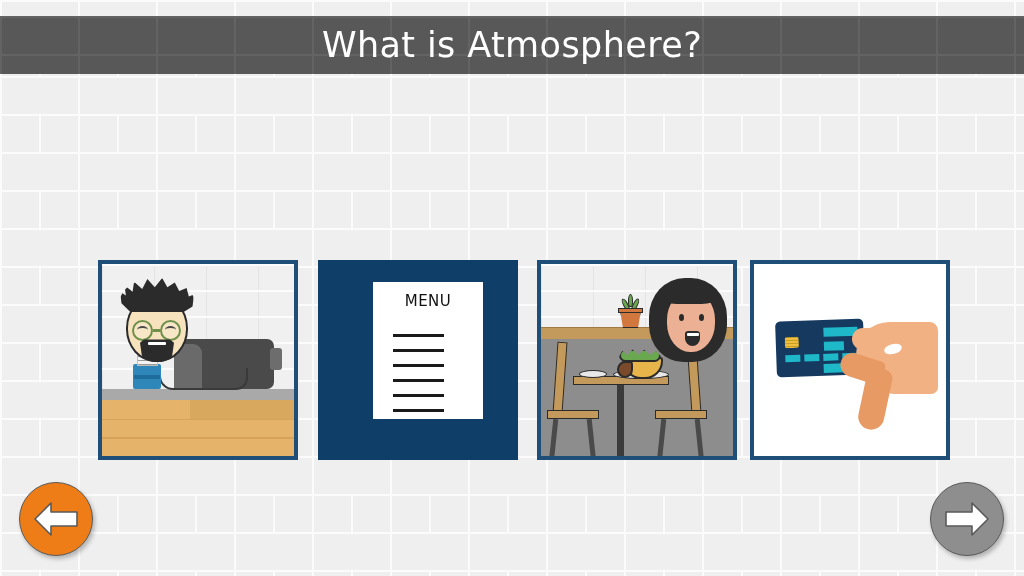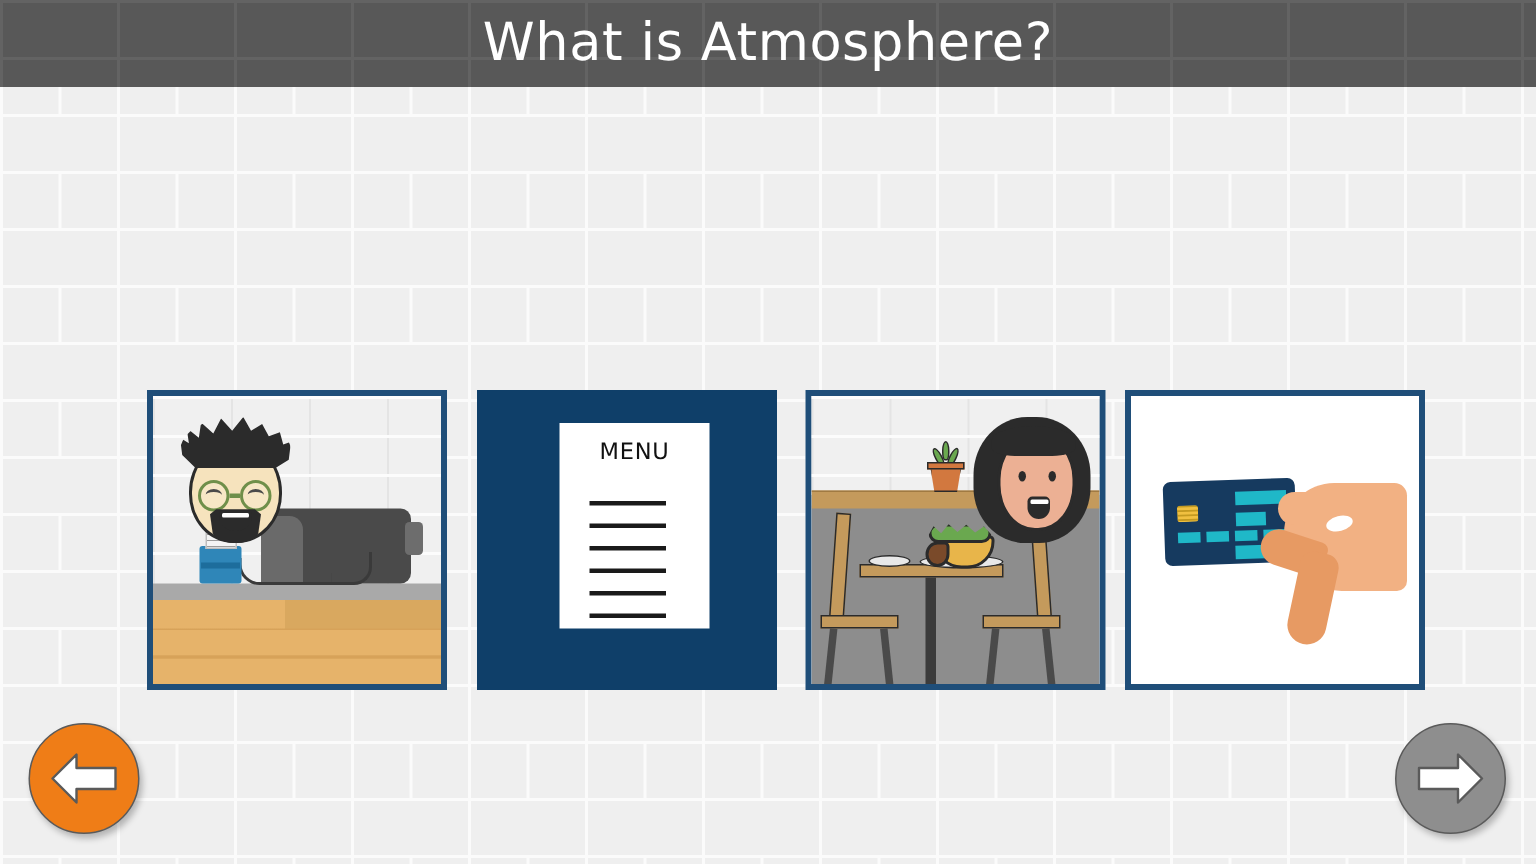--- a/index.html
+++ b/index.html
@@ -37,21 +37,21 @@
   }
   .brickrow.odd {
     background-image: linear-gradient(90deg, #fbfbfb 2px, transparent 2px);
     background-size: 78px 100%;
     background-position: -39px 0;
   }
 
   
   #titlebar {
     position: absolute;
-    left: 0; top: 0;
+    left: 0; top: 16px;
     width: 1024px; height: 58px;
     background-color: #585858;
     background-image:
       linear-gradient(#636363 2px, transparent 2px),
       linear-gradient(90deg, #636363 2px, transparent 2px);
     background-size: 100% 38px, 78px 100%;
     display: flex; align-items: center; justify-content: center;
     z-index: 5;
   }
   #titlebar .title-text {
@@ -235,21 +235,21 @@
     background: #2b2b2b; border-radius: 3px 3px 10px 10px;
   }
   #p1-mouth::after {
     content: ""; position: absolute; left: 2px; top: 1.5px;
     width: 18px; height: 3px; background: #ffffff; border-radius: 1px;
   }
 
   
   #p2-menu {
     position: absolute; left: 55px; top: 22px;
-    width: 100px; height: 137px;
+    width: 110px; height: 137px;
     background: #ffffff;
   }
   #p2-menu-title {
     position: absolute; left: 0; right: 0; top: 10px;
     text-align: center;
     font-family: "DejaVu Sans", sans-serif;
     font-size: 15px; color: #111111; letter-spacing: 0.5px;
   }
   .menuline {
     position: absolute; left: 20px;

